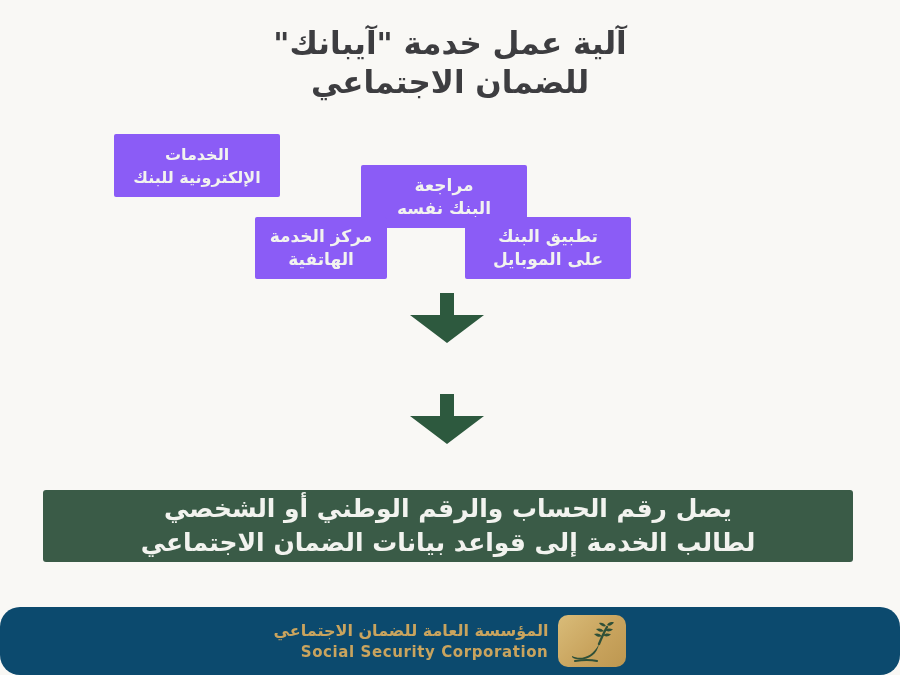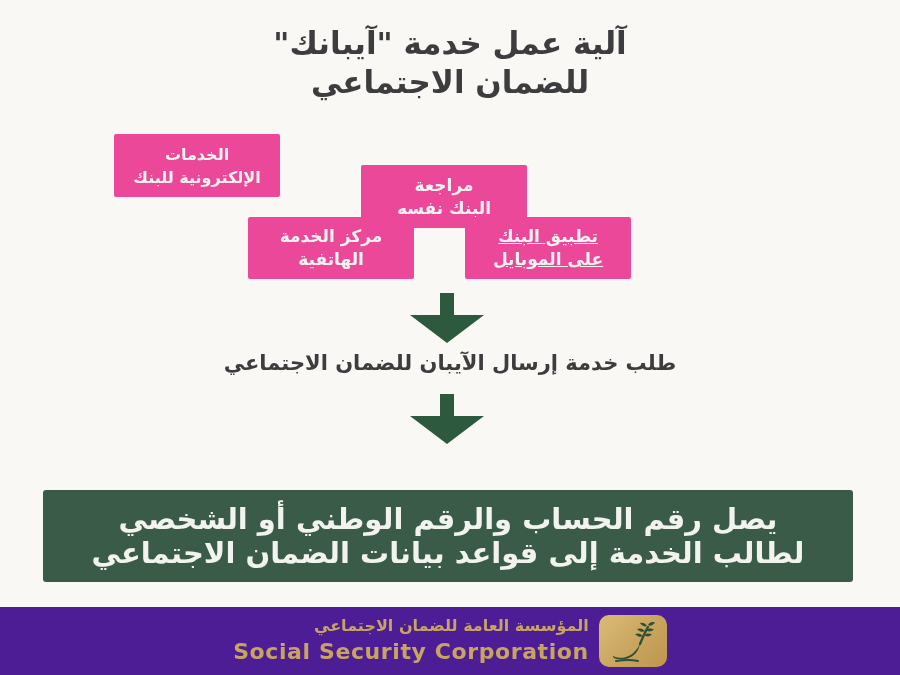--- a/index.html
+++ b/index.html
@@ -13,74 +13,75 @@
   .title{
     position:absolute;top:24px;left:0;right:0;
     text-align:center;
     font-weight:bold;font-size:31px;line-height:39px;
     color:#3d3d40;
     direction:rtl;
     white-space:pre-line;
   }
   .chan-box{
     position:absolute;
-    background:#ec4899;
+    background:#8b5cf6;
     color:#f2f3ef;
     border-radius:2px;
     display:flex;align-items:center;justify-content:center;
     text-align:center;
     font-weight:bold;font-size:17px;line-height:23px;
     direction:rtl;
     white-space:pre-line;
   }
   .box-atm{left:607px;top:134px;width:166px;height:63px;}
   .box-branch{left:361px;top:134px;width:166px;height:63px;margin-top:31px;}
   .box-eserv{left:114px;top:134px;width:166px;height:63px;font-size:16px;}
-  .box-app{left:465px;top:217px;width:166px;height:62px;text-decoration:underline;}
-  .box-call{left:248px;top:217px;width:166px;height:62px;}
+  .box-app{left:465px;top:217px;width:166px;height:62px;}
+  .box-call{left:255px;top:217px;width:132px;height:62px;}
   .arrow{
     position:absolute;left:410px;width:74px;height:50px;
   }
   .arrow-1{top:293px;}
   .arrow-2{top:394px;}
   .step-text{
     position:absolute;left:0;right:0;
     text-align:center;
     font-weight:bold;font-size:21px;
     color:#3d3d40;
     direction:rtl;
   }
   .step-1{top:351px;}
   .step-2{top:446px;}
   .result-banner{
-    position:absolute;left:43px;top:490px;width:810px;height:92px;
+    position:absolute;left:43px;top:490px;width:810px;height:72px;
     background:#3a5b47;border-radius:3px;
     color:#f2f3ef;
     display:flex;align-items:center;justify-content:center;
     text-align:center;
-    font-weight:bold;font-size:29px;line-height:34px;
+    font-weight:bold;font-size:25px;line-height:34px;
     direction:rtl;
     white-space:pre-line;
   }
   .footer{
     position:absolute;left:0;top:607px;width:900px;height:68px;
-    background:#4c1d95;
+    background:#0c4a6e;
     display:flex;align-items:center;justify-content:center;
     gap:10px;
+    border-radius:20px;
   }
   .footer-text{
     text-align:right;
     color:#c9a45e;
     line-height:1.35;
   }
   .footer-text .ar{
     font-size:16px;font-weight:bold;direction:rtl;
   }
   .footer-text .en{
-    font-size:22px;font-weight:bold;letter-spacing:0.6px;
+    font-size:15px;font-weight:bold;letter-spacing:0.6px;
   }
   .logo{
     width:68px;height:52px;
     background:linear-gradient(135deg,#d9bc79 0%,#c9a45e 55%,#bd9750 100%);
     border-radius:10px;
     display:flex;align-items:center;justify-content:center;
   }
 </style>
 </head>
 <body>
@@ -96,21 +97,20 @@
 الإلكترونية للبنك</div>
   <div class="chan-box box-app">تطبيق البنك
 على الموبايل</div>
   <div class="chan-box box-call">مركز الخدمة
 الهاتفية</div>
 
   <svg class="arrow arrow-1" viewBox="0 0 74 50" xmlns="http://www.w3.org/2000/svg">
     <polygon points="30,0 44,0 44,22 74,22 37,50 0,22 30,22" fill="#2d593e"></polygon>
   </svg>
 
-  <div class="step-text step-1">طلب خدمة إرسال الآيبان للضمان الاجتماعي</div>
 
   <svg class="arrow arrow-2" viewBox="0 0 74 50" xmlns="http://www.w3.org/2000/svg">
     <polygon points="30,0 44,0 44,22 74,22 37,50 0,22 30,22" fill="#2d593e"></polygon>
   </svg>
 
 
   <div class="result-banner">يصل رقم الحساب والرقم الوطني أو الشخصي
 لطالب الخدمة إلى قواعد بيانات الضمان الاجتماعي</div>
 
   <div class="footer">

